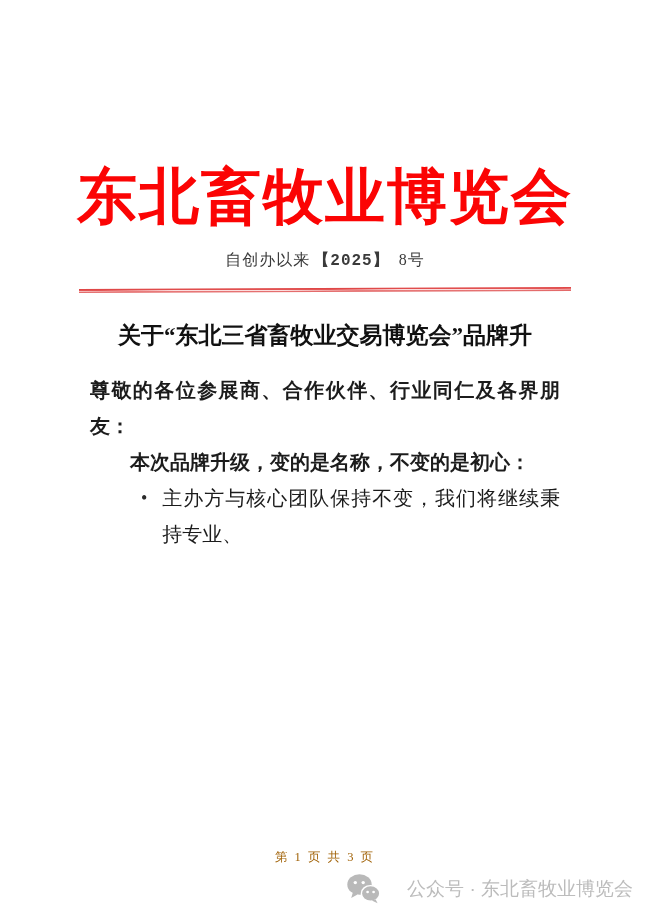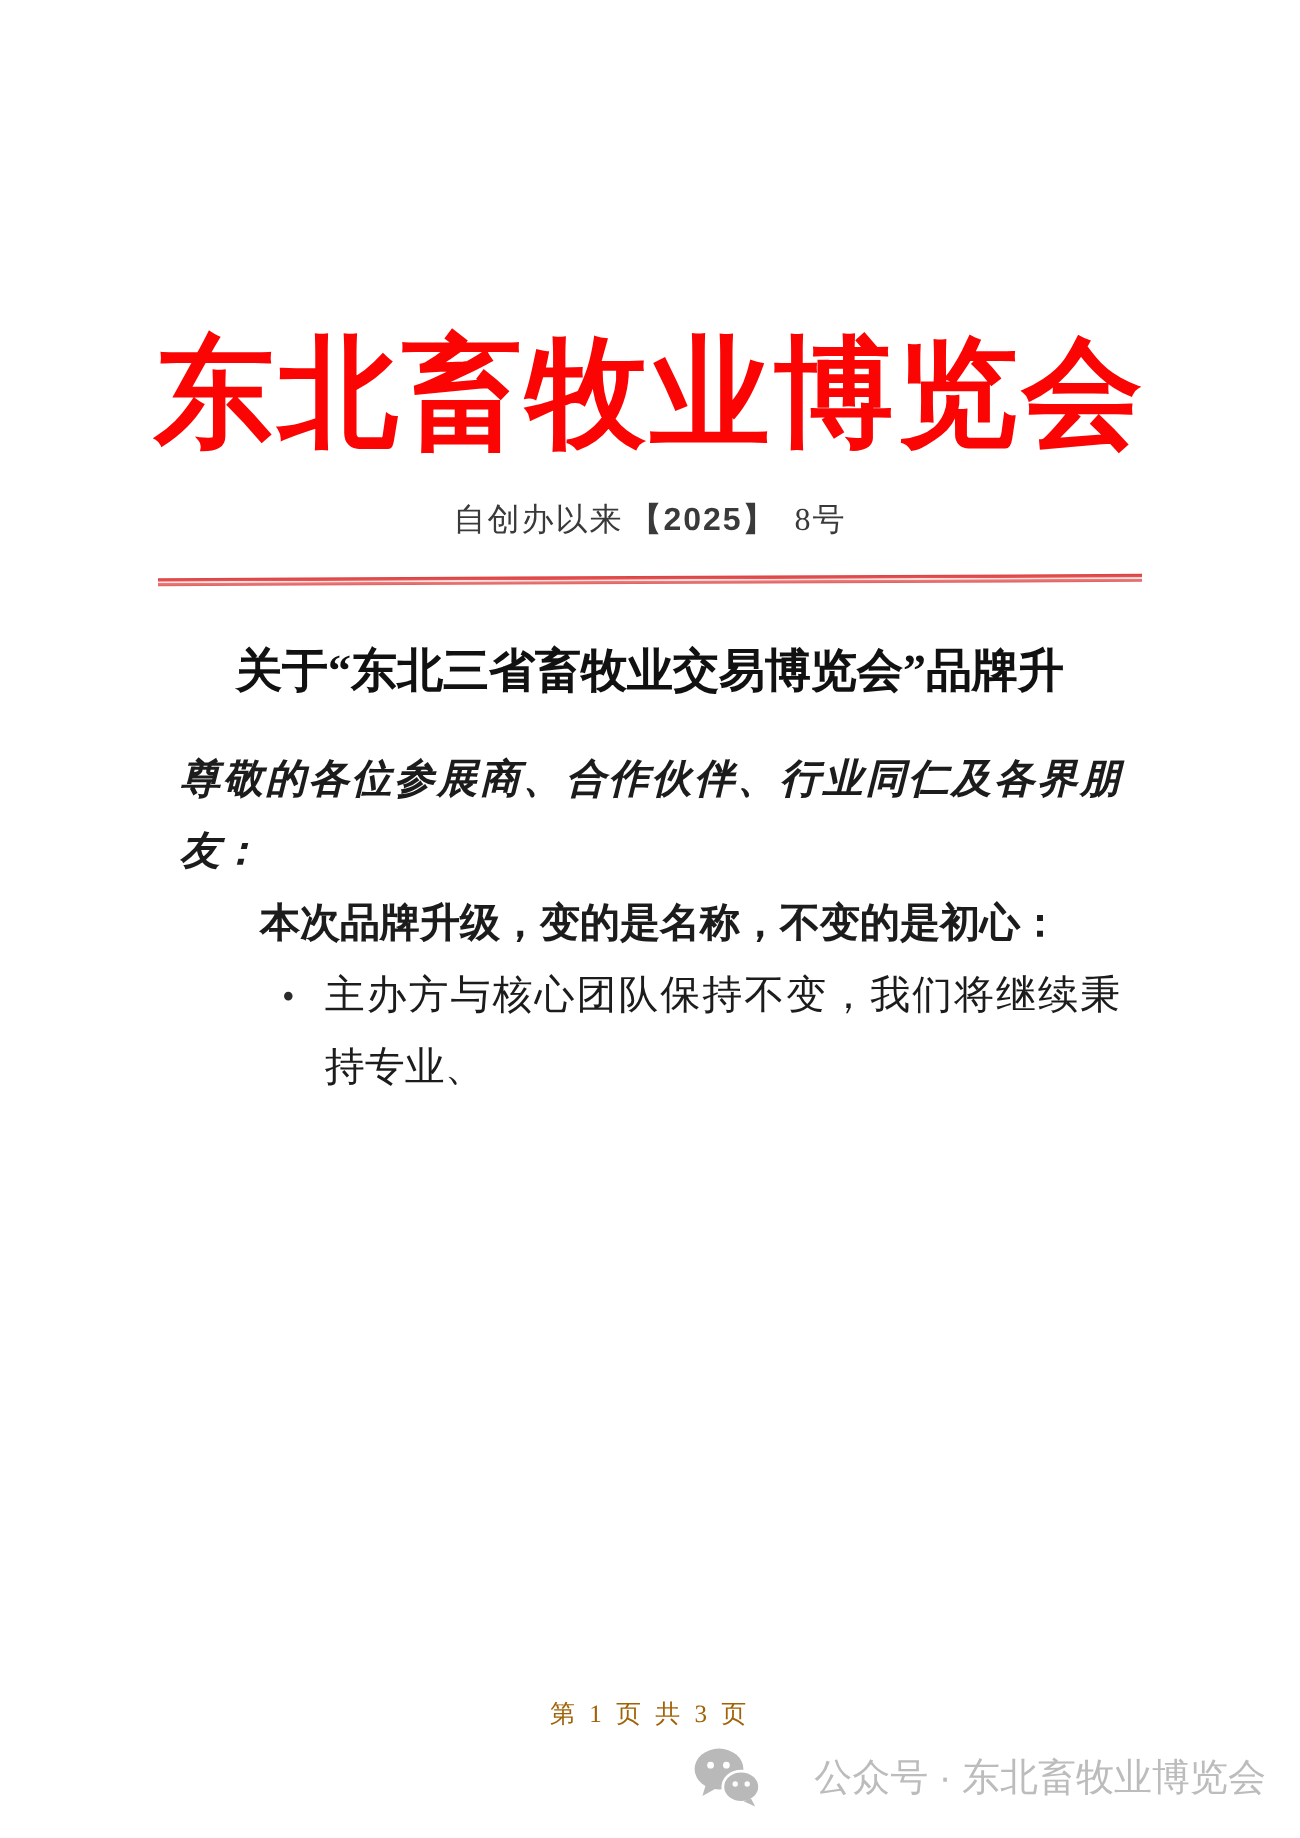--- a/index.html
+++ b/index.html
@@ -26,21 +26,21 @@
     white-space: nowrap;
   }
   .doc-number {
     margin-top: 8px;
     text-align: center;
     font-size: 16px;
     color: #3a3a3a;
     letter-spacing: 1px;
   }
   .doc-number .doc-year {
-    font-family: Liberation Sans, sans-serif;
+    font-family: Liberation Mono, monospace;
     font-weight: bold;
     margin: 0 3px;
   }
   .doc-number .doc-no { margin-left: 6px; margin-top: 20px; }
   .red-divider {
     width: 492px;
     height: 4px;
     margin: 17px auto 0 auto;
     background: linear-gradient(to bottom,
       #dd4040 0%, #e35555 38%,
@@ -58,21 +58,21 @@
     color: #111;
   }
   
   .body-block {
     width: 470px;
     margin: 17px auto 0 auto;
     font-size: 20px;
     line-height: 36px;
     color: #1c1c1c;
   }
-  .salutation { font-weight: bold; text-align: justify; font-style: italic; }
+  .salutation { font-weight: bold; text-align: justify; }
   .para {
     text-indent: 2em;
     text-align: justify;
     text-justify: inter-ideograph;
   }
   .bold-statement {
     text-indent: 2em;
     font-weight: bold;
   }
   .bullet-row {

